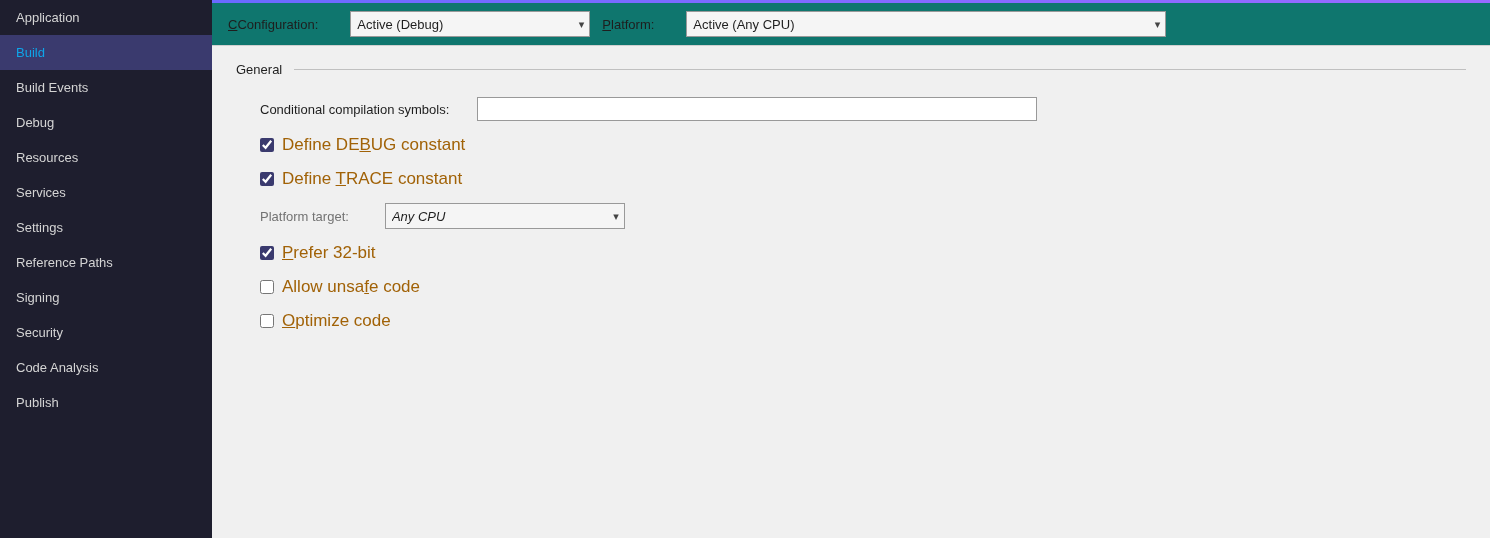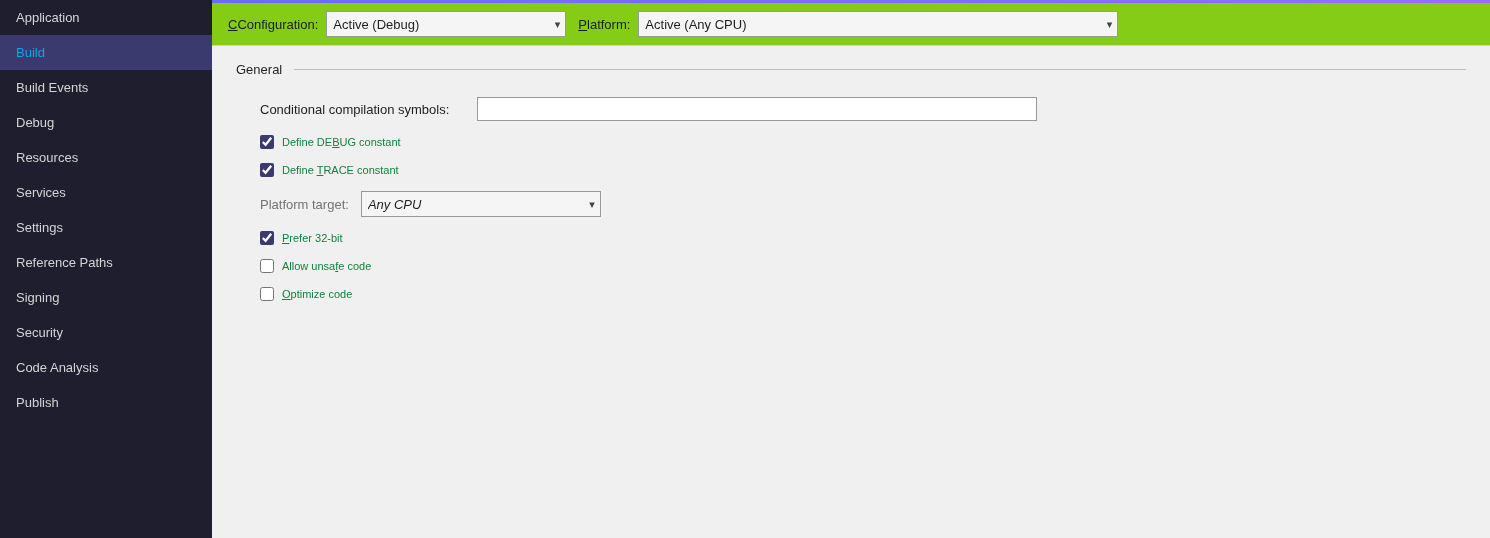--- a/index.html
+++ b/index.html
@@ -41,37 +41,38 @@
       display: flex;
       flex-direction: column;
       overflow: hidden;
     }
 
     
     .top-bar {
       display: flex;
       align-items: center;
       padding: 8px 16px;
-      background: #84cc16;
+      background: #0f766e;
       border-bottom: 1px solid #d0d0d0;
       gap: 12px;
     }
     .top-bar-item {
       display: flex;
       align-items: center;
       gap: 8px;
     }
     .top-bar-label {
       font-size: 13px;
       color: #1e1e1e;
       white-space: nowrap;
     }
     .dropdown-wrapper {
       position: relative;
       display: inline-block;
+      margin-left: 24px;
     }
     .dropdown-wrapper select {
       height: 26px;
       border: 1px solid #999;
       background: #f5f5f5;
       font-size: 13px;
       color: #1e1e1e;
       padding: 0 24px 0 6px;
       cursor: pointer;
       appearance: none;
@@ -155,22 +156,22 @@
       gap: 8px;
     }
     .checkbox-row input[type="checkbox"] {
       width: 14px;
       height: 14px;
       margin: 0;
       cursor: pointer;
       accent-color: #3a3a6e;
     }
     .checkbox-label {
-      font-size: 11px;
-      color: #15803d;
+      font-size: 17px;
+      color: #a16207;
     }
 
     
     .platform-row {
       display: flex;
       align-items: center;
       gap: 12px;
     }
     .platform-label {
       font-size: 13px;

